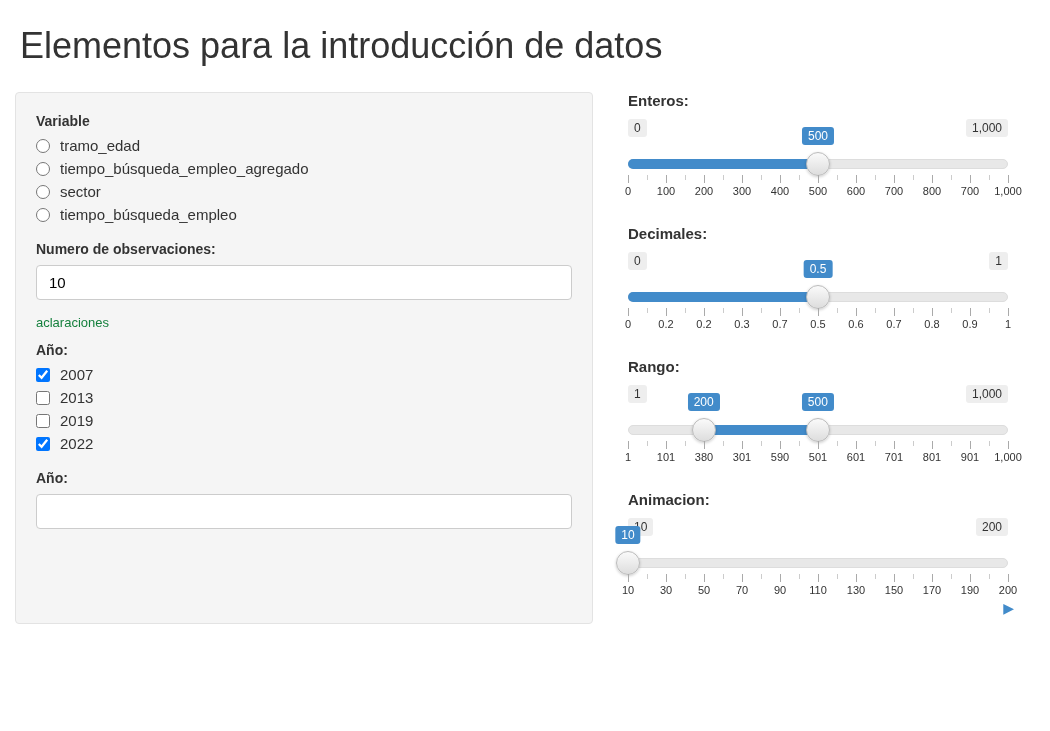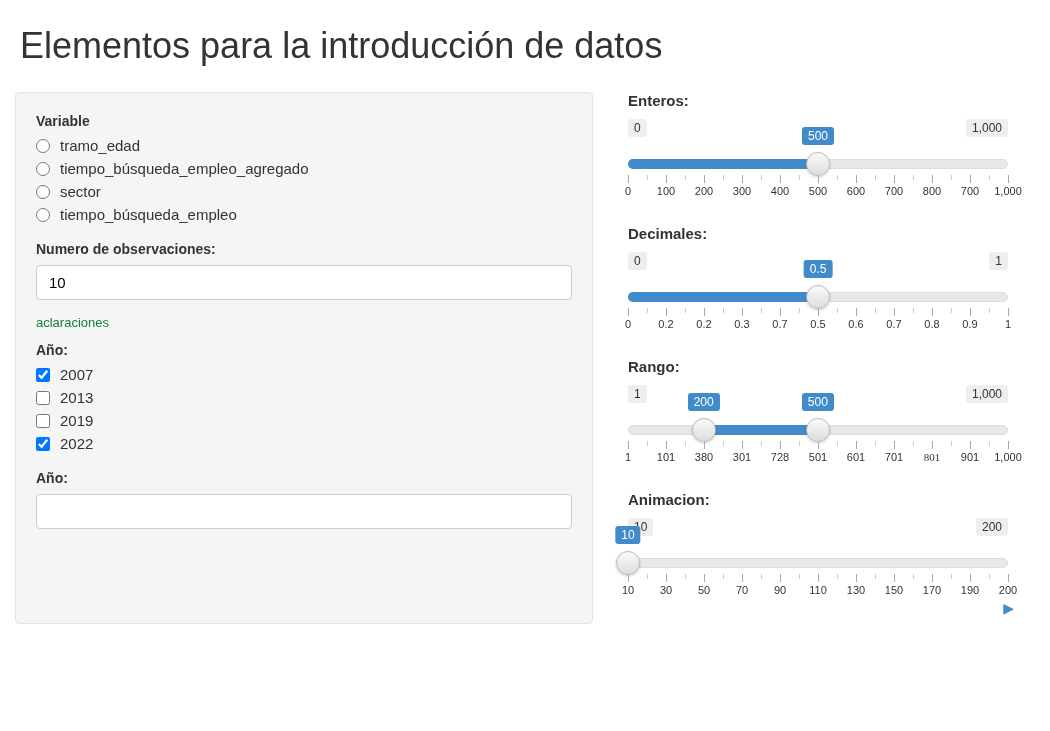--- a/index.html
+++ b/index.html
@@ -347,33 +347,33 @@
           <div class="tick minor" style="left: 15%;"></div>
           <div class="tick-label" style="left: 10%;">101</div>
           <div class="tick" style="left: 20%;"></div>
           <div class="tick minor" style="left: 25%;"></div>
           <div class="tick-label" style="left: 20%;">380</div>
           <div class="tick" style="left: 30%;"></div>
           <div class="tick minor" style="left: 35%;"></div>
           <div class="tick-label" style="left: 30%;">301</div>
           <div class="tick" style="left: 40%;"></div>
           <div class="tick minor" style="left: 45%;"></div>
-          <div class="tick-label" style="left: 40%;">728</div>
+          <div class="tick-label" style="left: 40%;">590</div>
           <div class="tick" style="left: 50%;"></div>
           <div class="tick minor" style="left: 55%;"></div>
           <div class="tick-label" style="left: 50%;">501</div>
           <div class="tick" style="left: 60%;"></div>
           <div class="tick minor" style="left: 65%;"></div>
           <div class="tick-label" style="left: 60%;">601</div>
           <div class="tick" style="left: 70%;"></div>
           <div class="tick minor" style="left: 75%;"></div>
           <div class="tick-label" style="left: 70%;">701</div>
           <div class="tick" style="left: 80%;"></div>
           <div class="tick minor" style="left: 85%;"></div>
-          <div class="tick-label" style="left: 80%; font-family: Liberation Serif, serif;">801</div>
+          <div class="tick-label" style="left: 80%;">801</div>
           <div class="tick" style="left: 90%;"></div>
           <div class="tick minor" style="left: 95%;"></div>
           <div class="tick-label" style="left: 90%;">901</div>
           <div class="tick" style="left: 100%;"></div>
           <div class="tick-label" style="left: 100%;">1,000</div>
         </div>
     </div>
 
     <div class="slider-block">
       <label class="slider-label">Animacion:</label>

